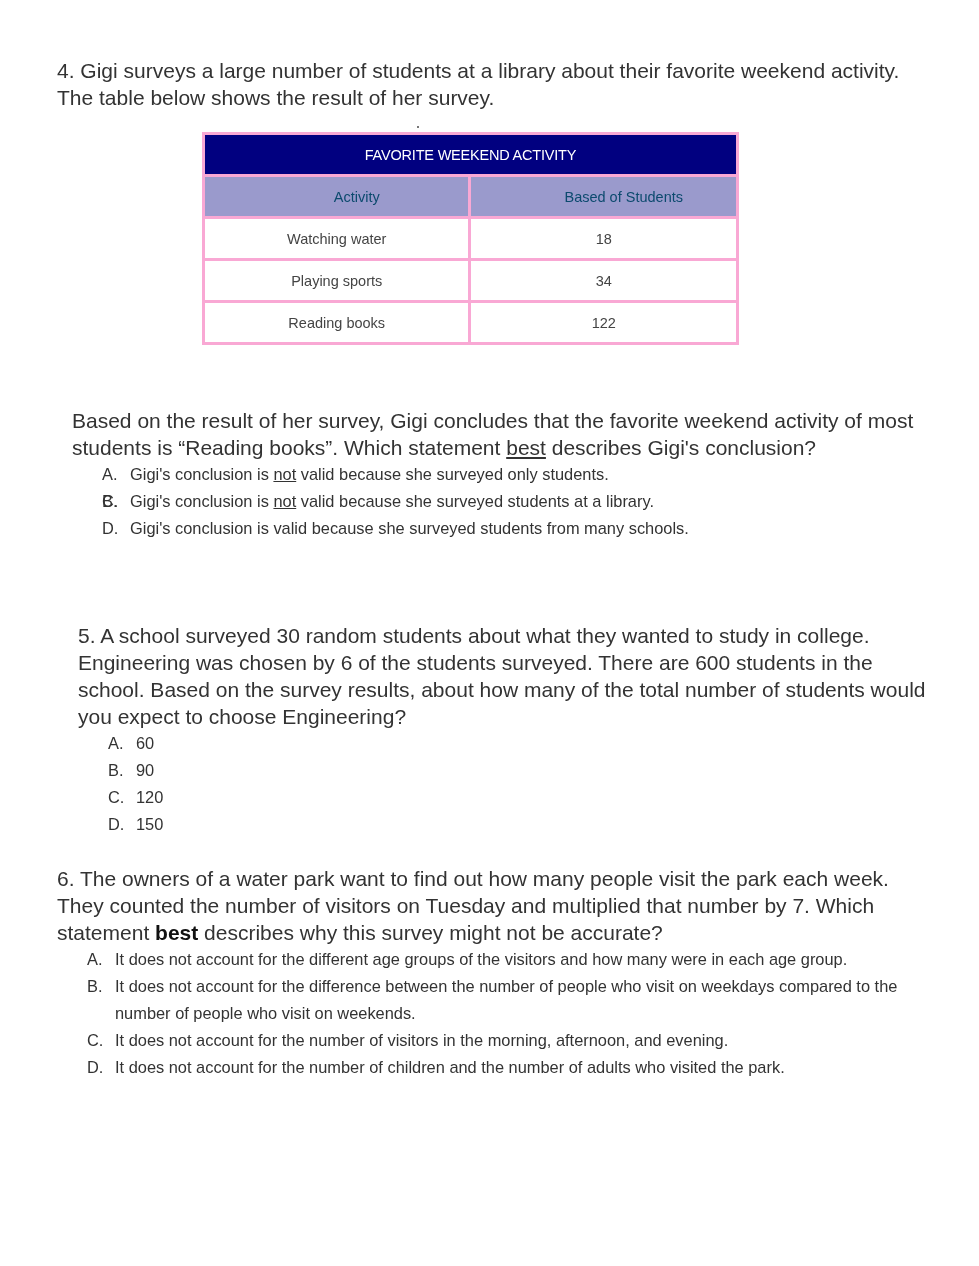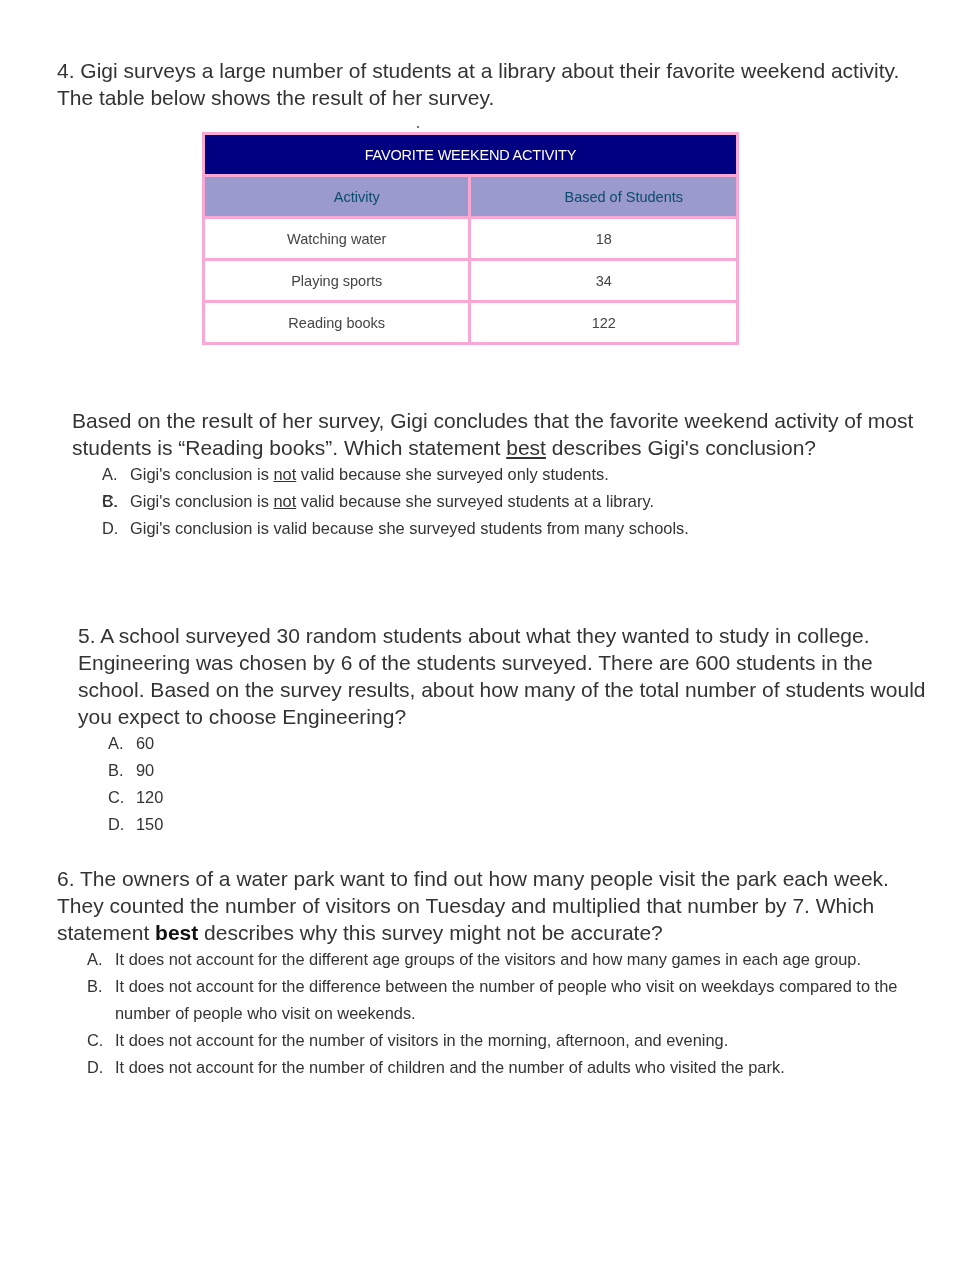--- a/index.html
+++ b/index.html
@@ -54,21 +54,21 @@
       <li><span class="letter">A.</span><span>60</span></li>
       <li><span class="letter">B.</span><span>90</span></li>
       <li><span class="letter">C.</span><span>120</span></li>
       <li><span class="letter">D.</span><span>150</span></li>
     </ol>
   </div>
 
   <div class="q6">
     <p class="para"><span>6. The owners of a water park want to find out how many people visit the park each week. They counted the number of visitors on Tuesday and multiplied that number by 7. Which statement </span><b>best</b><span> describes why this survey might not be accurate?</span></p>
     <ol class="choices">
-      <li><span class="letter">A.</span><span>It does not account for the different age groups of the visitors and how many games in each age group.</span></li>
+      <li><span class="letter">A.</span><span>It does not account for the different age groups of the visitors and how many were in each age group.</span></li>
       <li><span class="letter">B.</span><span>It does not account for the difference between the number of people who visit on weekdays compared to the number of people who visit on weekends.</span></li>
       <li><span class="letter">C.</span><span>It does not account for the number of visitors in the morning, afternoon, and evening.</span></li>
       <li><span class="letter">D.</span><span>It does not account for the number of children and the number of adults who visited the park.</span></li>
     </ol>
   </div>
 </div>
 
 <div class="dot"></div>
 
 <div class="table-wrap">

